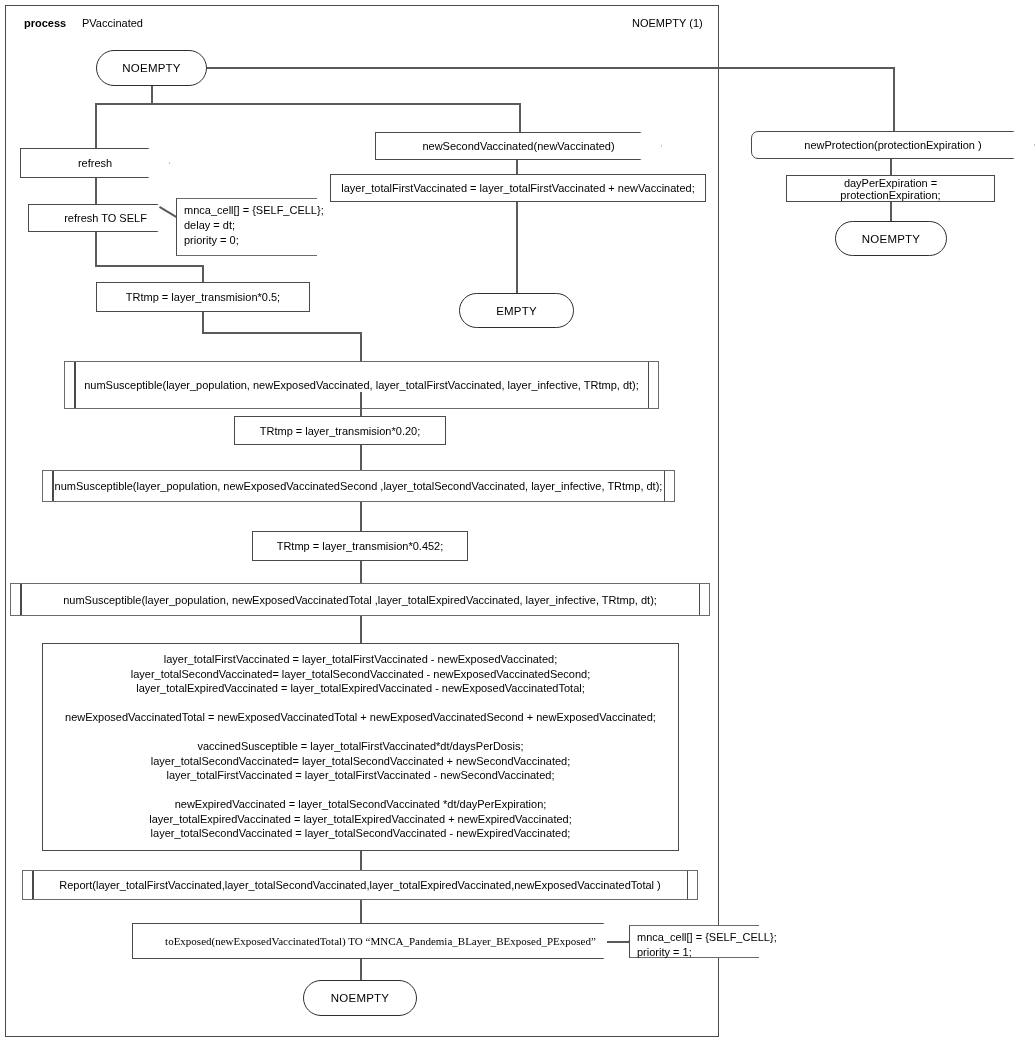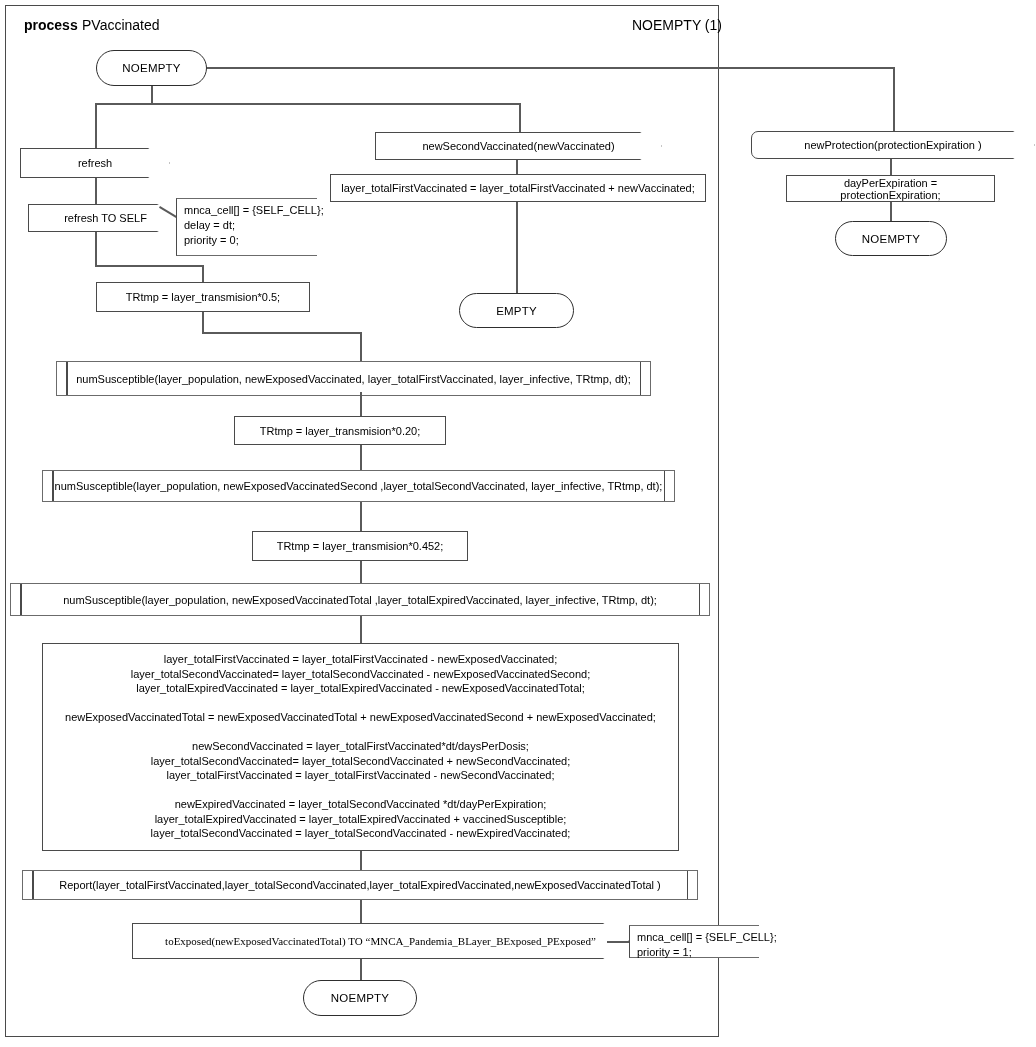--- a/index.html
+++ b/index.html
@@ -3,21 +3,21 @@
 <meta charset="utf-8">
 <title>SDL Process Diagram</title>
 <style>
   html,body{margin:0;padding:0;background:#ffffff;}
   body{font-family:"Liberation Sans", sans-serif;color:#000;}
   #canvas{position:relative;width:1036px;height:1047px;overflow:hidden;background:#fff;}
 
   
   .frame{position:absolute;border:1.5px solid #4a4a4a;box-sizing:border-box;}
 
-  .hdr{position:absolute;font-size:14px;color:#000;white-space:nowrap;}
+  .hdr{position:absolute;font-size:11px;color:#000;white-space:nowrap;}
   .hdr.bold{font-weight:bold;}
 
   
   .ln{position:absolute;background:#5a5a5a;}
   .lnh{height:1.5px;}
   .lnv{width:1.5px;}
 
   
   .state{position:absolute;box-sizing:border-box;border:1.5px solid #2e2e2e;
          border-radius:22px;background:#fff;display:flex;align-items:center;
@@ -124,21 +124,21 @@
     <span class="inner">newProtection(protectionExpiration )</span>
   </div>
   <div class="ln lnv" style="left:890px;top:159px;height:16px;"></div>
 
   <div class="task" style="left:786px;top:175px;width:209px;height:27px;">dayPerExpiration = protectionExpiration;</div>
 
   <div class="ln lnv" style="left:890px;top:202px;height:19px;"></div>
 
   <div class="state" style="left:835px;top:221px;width:112px;height:35px;">NOEMPTY</div>
 
-  <div class="proccall" style="left:56px;top:361px;width:595px;height:35px;">
+  <div class="proccall" style="left:64px;top:361px;width:595px;height:48px;">
     <span class="bar barL"></span>
     <span class="bar barR"></span>
     <span>numSusceptible(layer_population, newExposedVaccinated, layer_totalFirstVaccinated, layer_infective, TRtmp, dt);</span>
   </div>
   <div class="ln lnv" style="left:360px;top:392px;height:24px;"></div>
 
   <div class="task" style="left:234px;top:416px;width:212px;height:29px;">TRtmp = layer_transmision*0.20;</div>
   <div class="ln lnv" style="left:360px;top:445px;height:25px;"></div>
 
   <div class="proccall" style="left:42px;top:470px;width:633px;height:32px;">
@@ -158,26 +158,26 @@
   </div>
   <div class="ln lnv" style="left:360px;top:616px;height:27px;"></div>
 
   <div class="task multiline" style="left:42px;top:643px;width:637px;height:208px;text-align:center;">
     <div>layer_totalFirstVaccinated = layer_totalFirstVaccinated - newExposedVaccinated;</div>
     <div>layer_totalSecondVaccinated= layer_totalSecondVaccinated - newExposedVaccinatedSecond;</div>
     <div>layer_totalExpiredVaccinated = layer_totalExpiredVaccinated - newExposedVaccinatedTotal;</div>
     <div>&nbsp;</div>
     <div>newExposedVaccinatedTotal = newExposedVaccinatedTotal + newExposedVaccinatedSecond  + newExposedVaccinated;</div>
     <div>&nbsp;</div>
-    <div>newSecondVaccinated = layer_totalFirstVaccinated*dt/daysPerDosis;</div>
+    <div>vaccinedSusceptible = layer_totalFirstVaccinated*dt/daysPerDosis;</div>
     <div>layer_totalSecondVaccinated= layer_totalSecondVaccinated + newSecondVaccinated;</div>
     <div>layer_totalFirstVaccinated = layer_totalFirstVaccinated - newSecondVaccinated;</div>
     <div>&nbsp;</div>
     <div>newExpiredVaccinated = layer_totalSecondVaccinated *dt/dayPerExpiration;</div>
-    <div>layer_totalExpiredVaccinated = layer_totalExpiredVaccinated + vaccinedSusceptible;</div>
+    <div>layer_totalExpiredVaccinated = layer_totalExpiredVaccinated + newExpiredVaccinated;</div>
     <div>layer_totalSecondVaccinated = layer_totalSecondVaccinated - newExpiredVaccinated;</div>
   </div>
   <div class="ln lnv" style="left:360px;top:851px;height:19px;"></div>
 
   <div class="proccall" style="left:22px;top:870px;width:676px;height:30px;">
     <span class="bar barL"></span>
     <span class="bar barR"></span>
     <span>Report(layer_totalFirstVaccinated,layer_totalSecondVaccinated,layer_totalExpiredVaccinated,newExposedVaccinatedTotal )</span>
   </div>
   <div class="ln lnv" style="left:360px;top:900px;height:23px;"></div>

